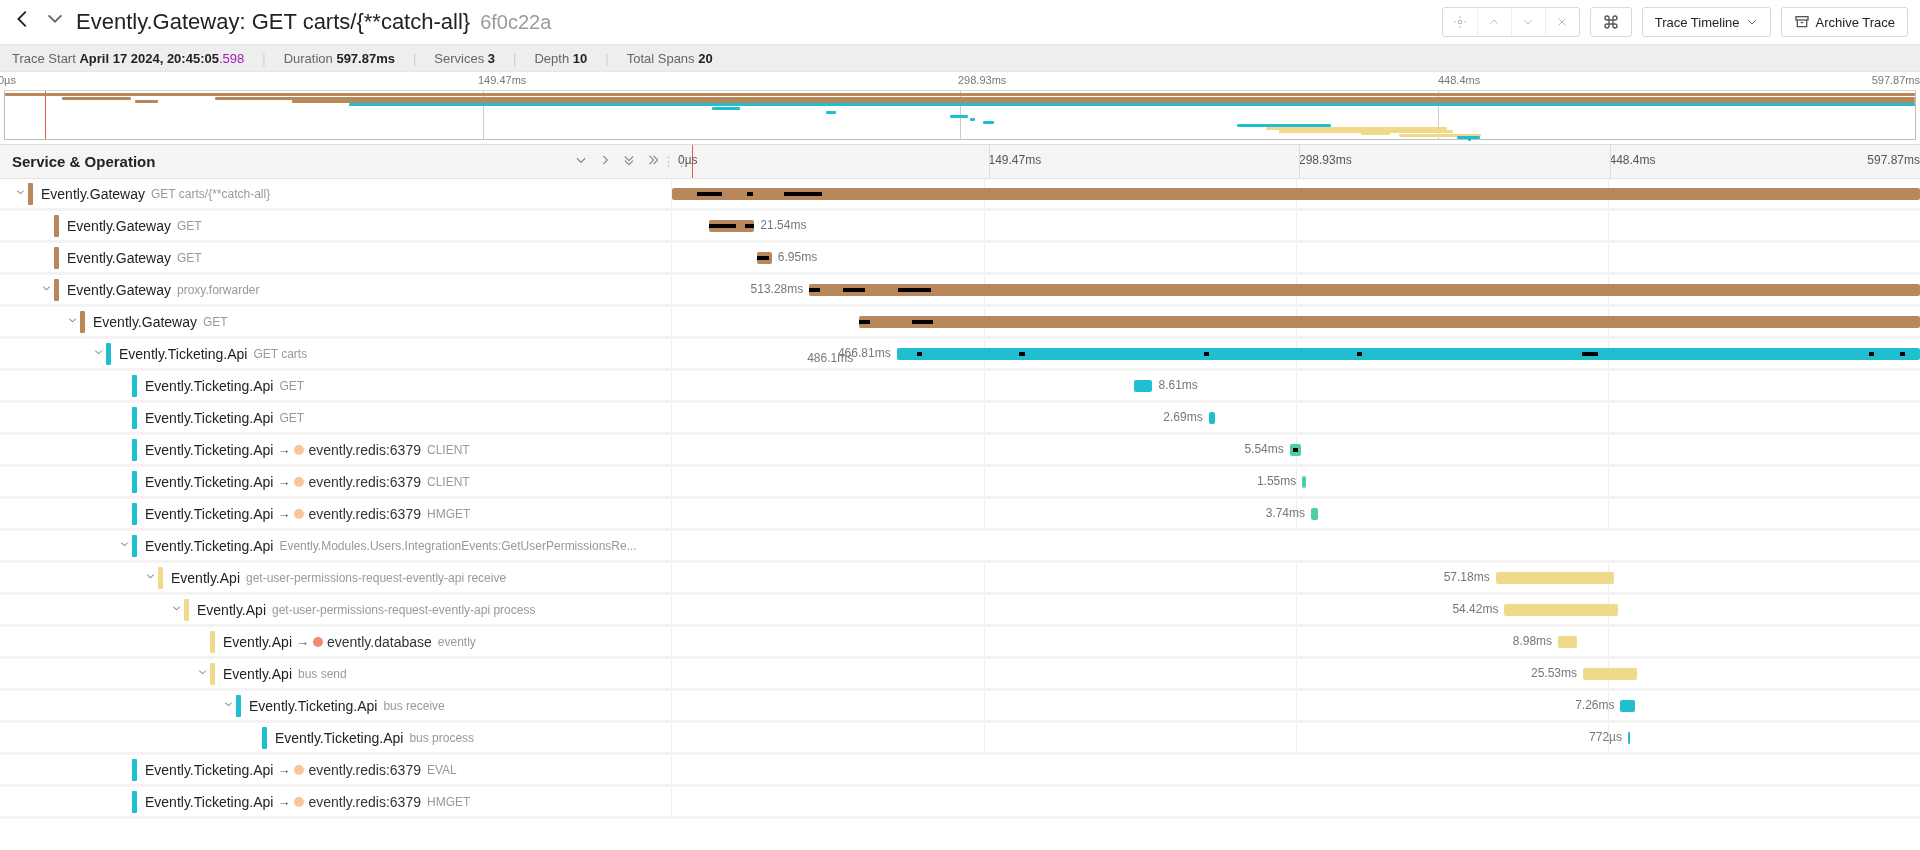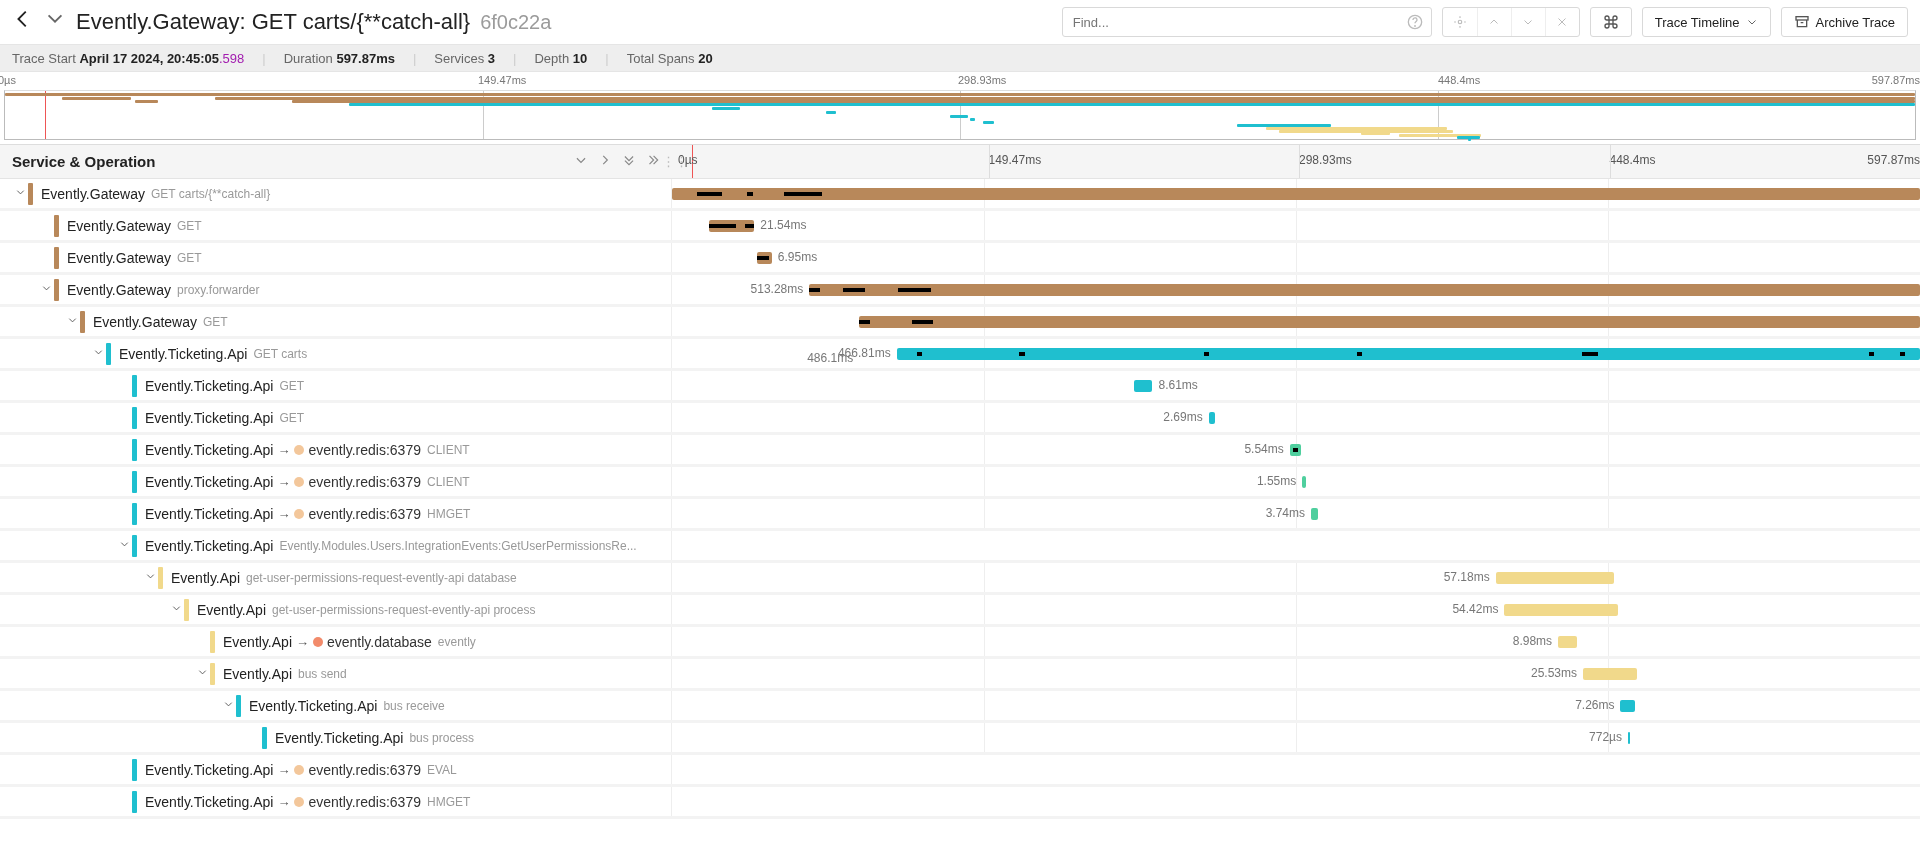--- a/index.html
+++ b/index.html
@@ -187,30 +187,20 @@
   <span class="chevron-down">
     <svg width="22" height="22" viewBox="0 0 24 24" fill="none" stroke="#666" stroke-width="2">
         <path d="M5 8l7 7 7-7"></path>
       </svg>
   </span>
   <div class="trace-title">
     <span><span>Evently.Gateway</span>: <span>GET carts/{**catch-all}</span></span>
     <span class="trace-id">6f0c22a</span>
   </div>
   <div class="topbar-spacer"></div>
-  <div class="search-box">
-    <input class="search-input" placeholder="Find..." style="">
-    <span class="help-circle">
-      <svg width="16" height="16" viewBox="0 0 24 24" fill="none" stroke="#bbb" stroke-width="2">
-          <circle cx="12" cy="12" r="10"></circle>
-          <path d="M9 9a3 3 0 115 2c-1 1-2 1-2 3"></path>
-          <circle cx="12" cy="18" r="0.5" fill="#bbb"></circle>
-        </svg>
-    </span>
-  </div>
   <div class="nav-group">
     <span class="nav-btn">
         <svg width="14" height="14" viewBox="0 0 24 24" stroke="#bbb" fill="none" stroke-width="2">
           <circle cx="12" cy="12" r="3"></circle>
           <path d="M12 2v3M12 19v3M2 12h3M19 12h3"></path>
         </svg>
       </span>
     <span class="nav-btn">
         <svg width="12" height="12" viewBox="0 0 24 24" stroke="#bbb" fill="none" stroke-width="2">
           <path d="M5 15l7-7 7 7"></path>
@@ -564,21 +554,21 @@
         <span class="op">Evently.Modules.Users.IntegrationEvents:GetUserPermissionsRe...</span>
       </div>
     </div>
     <div class="row">
       <div class="row-left" style="padding-left: 142px;">
         <span class="caret"><svg width="11" height="11" viewBox="0 0 24 24" stroke="#555" fill="none" stroke-width="2">
             <path d="M5 8l7 7 7-7"></path>
           </svg></span>
         <span class="svc-bar c-api"></span>
         <span class="svc">Evently.Api</span>
-        <span class="op">get-user-permissions-request-evently-api database</span>
+        <span class="op">get-user-permissions-request-evently-api receive</span>
       </div>
       <div class="row-right">
         <div class="vgrid" style="left: 25%;"></div>
         <div class="vgrid" style="left: 50%;"></div>
         <div class="vgrid" style="left: 75%;"></div>
         <div class="bar-wrap">
           <div class="span-bar c-api" style="left: 66%; width: 9.5%;"></div>
           <span class="bar-label" style="right: calc(34% + 6px);">57.18ms</span>
         </div>
       </div>

